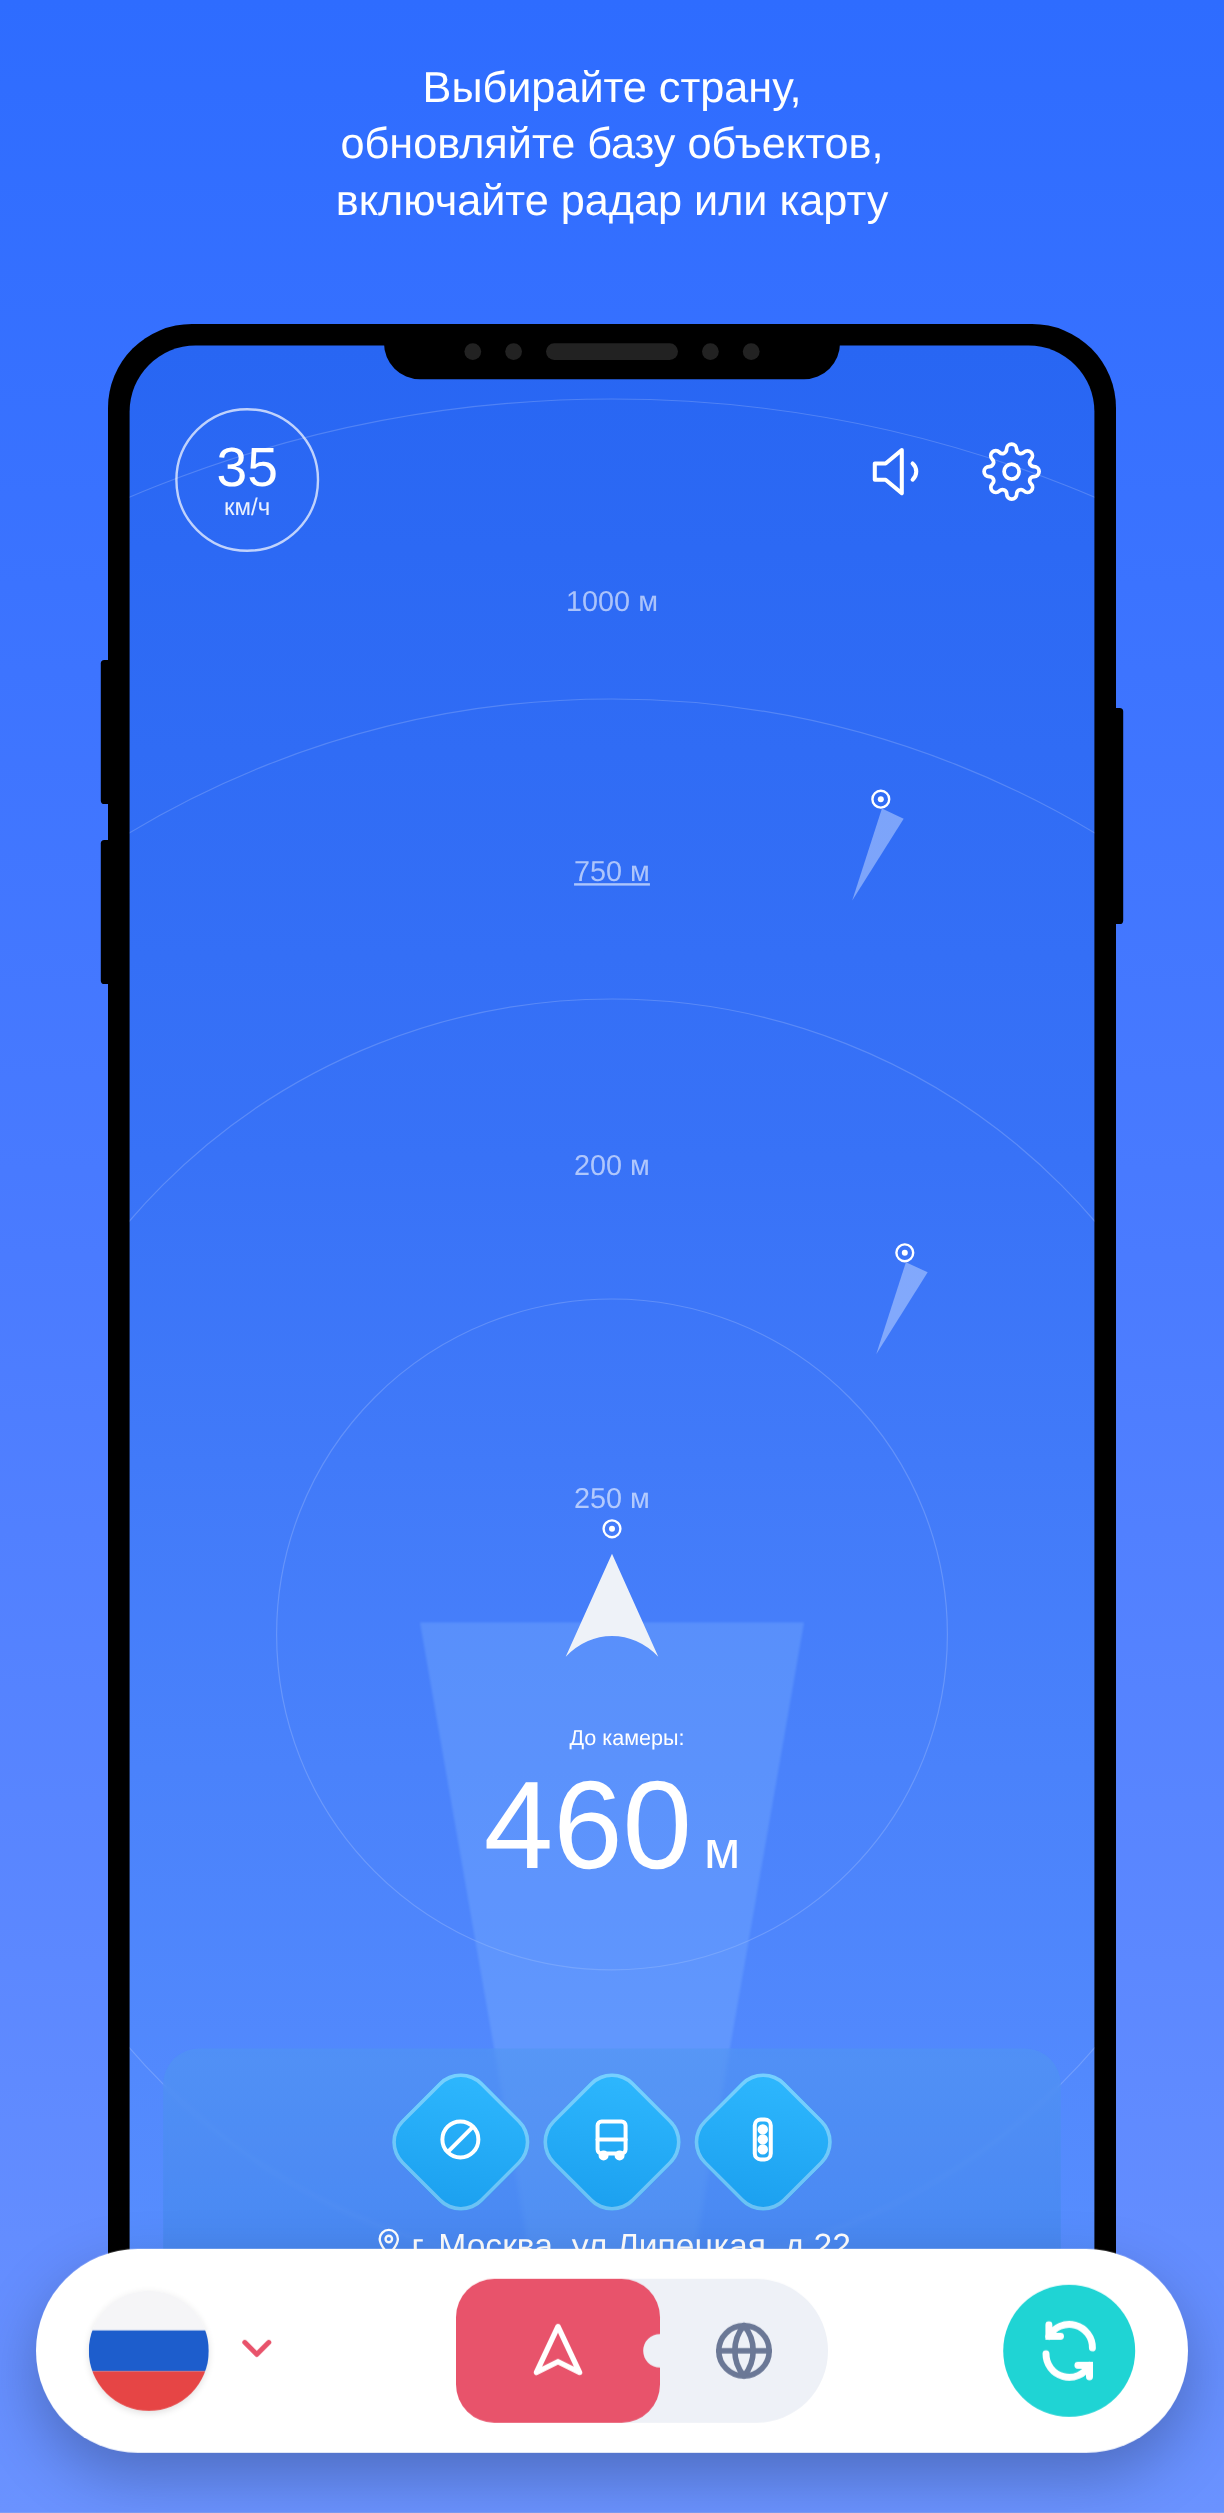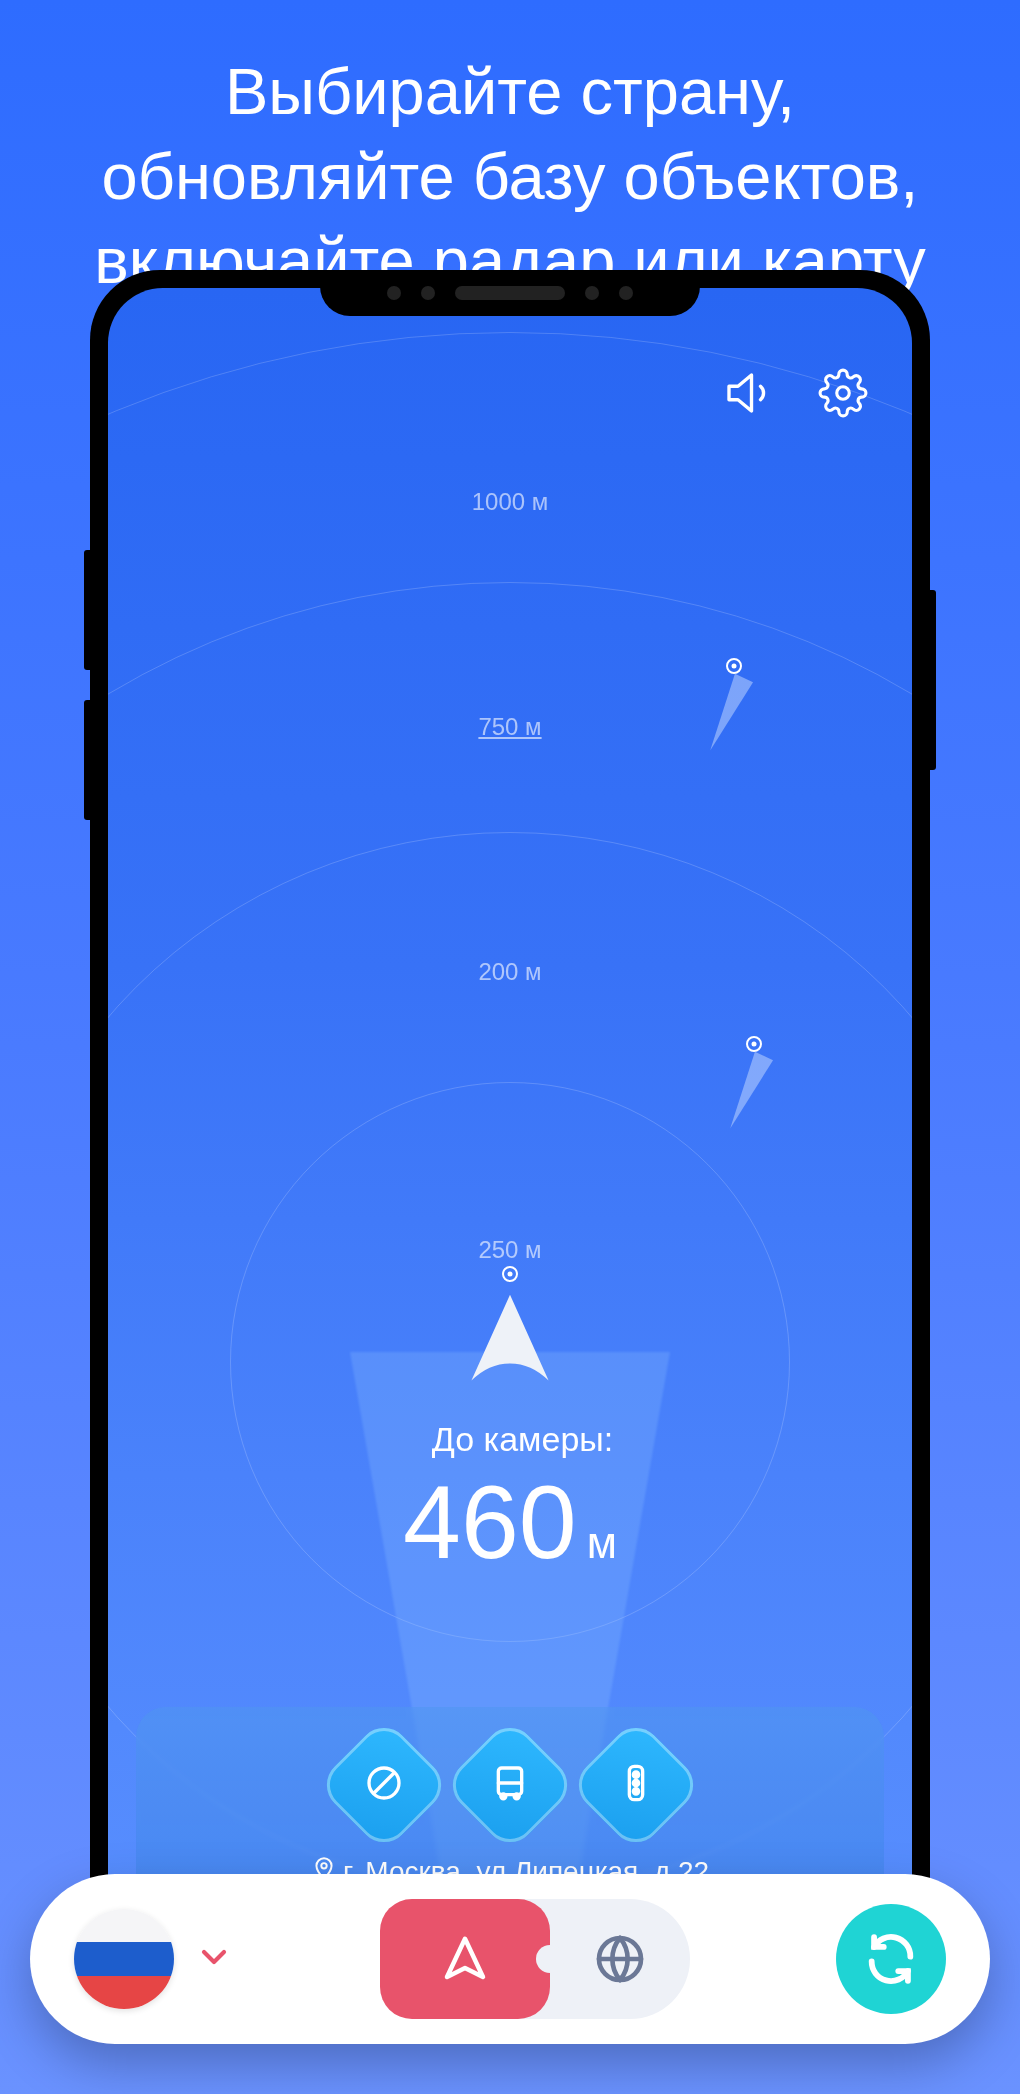--- a/index.html
+++ b/index.html
@@ -8,21 +8,21 @@
   height: 2094px;
   background: linear-gradient(180deg, #2e6cff 0%, #4a7bff 50%, #6a92ff 100%);
   font-family: -apple-system, BlinkMacSystemFont, 'Segoe UI', Arial, sans-serif;
   overflow: hidden;
   position: relative;
 }
 
 .headline {
   color: #fff;
   text-align: center;
-  font-size: 65px;
+  font-size: 36px;
   line-height: 1.3;
   font-weight: 400;
   padding: 50px 40px 30px;
 }
 
 .phone {
   position: absolute;
   left: 50%;
   transform: translateX(-50%);
   top: 270px;
@@ -124,21 +124,21 @@
 }
 .nav-dot { width:16px; height:16px; border:2px solid #fff; border-radius:50%; position:relative; }
 .nav-dot::after { content:''; position:absolute; width:5px; height:5px; background:#fff; border-radius:50%; left:50%; top:50%; transform:translate(-50%,-50%); }
 
 .arrow-shape { width:90px; height:100px; }
 
 .to-camera {
   position:absolute; left:0; right:0; bottom:400px;
   text-align:center; color:#fff;
 }
-.to-camera-label { font-size:34px; font-weight:300; margin-bottom:4px;margin-left:25px; }
+.to-camera-label { font-size:18px; font-weight:300; margin-bottom:4px;margin-left:25px; }
 .to-camera-dist { font-size:104px; font-weight:400; display:inline; }
 .to-camera-unit { font-size:44px; font-weight:300; margin-left:10px; }
 
 .info-card {
   position:absolute; left:28px; right:28px; bottom:68px;
   background: linear-gradient(180deg, rgba(80,150,240,0.55), rgba(60,130,230,0.55));
   backdrop-filter: blur(2px);
   border-radius:30px;
   padding:30px 28px 26px;
   text-align:center;
@@ -226,20 +226,24 @@
   <div class="screen">
 
     <div class="rings">
       <div class="ring r1"></div>
         <div class="ring r2"></div>
         <div class="ring r3"></div>
         <div class="ring r4"></div>
     </div>
     <div class="beam"></div>
 
+    <div class="speed-badge">
+      <div class="speed-num">35</div>
+      <div class="speed-unit">км/ч</div>
+    </div>
 
     <div class="top-icons">
       <div class="icon-btn">
         <svg width="54" height="54" viewBox="0 0 24 24" fill="none" stroke="#fff" stroke-width="1.5" stroke-linecap="round" stroke-linejoin="round">
           <path d="M4 9v6h4l6 5V4L8 9H4z"></path>
             <path d="M18 9a4 4 0 0 1 0 6"></path>
         </svg>
       </div>
       <div class="icon-btn">
         <svg width="50" height="50" viewBox="0 0 24 24" fill="none" stroke="#fff" stroke-width="1.5" stroke-linecap="round" stroke-linejoin="round">

